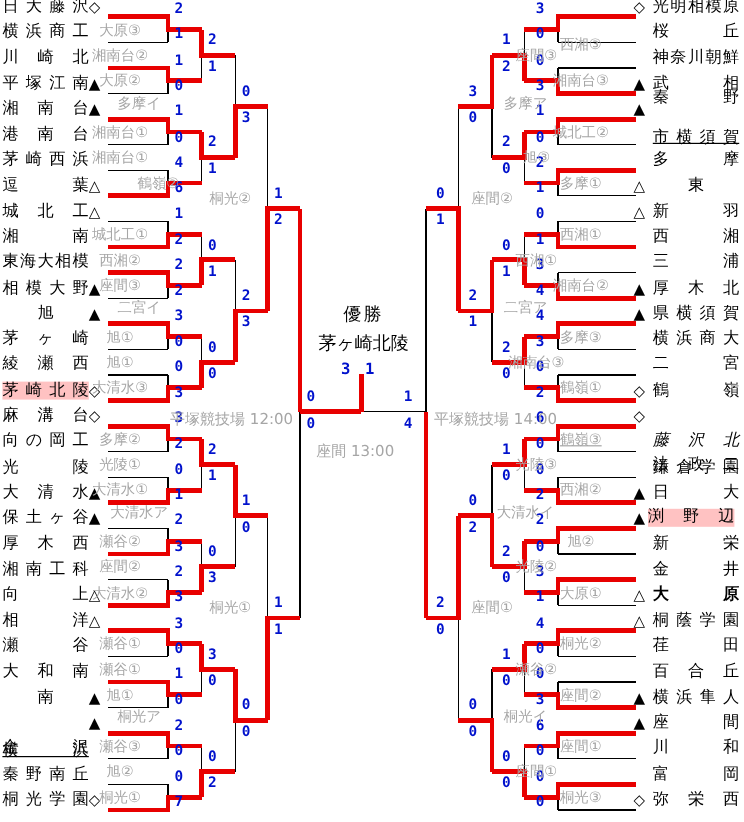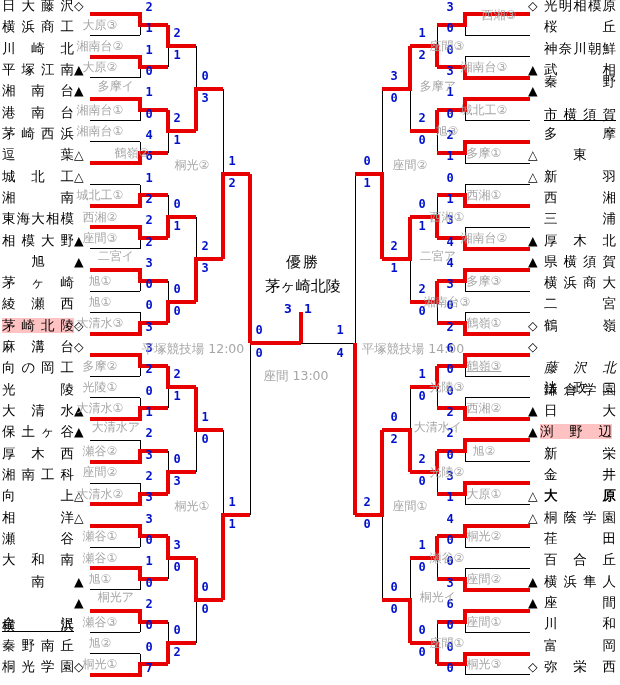--- a/index.html
+++ b/index.html
@@ -453,41 +453,41 @@
       <span class="team" style="left: 544px; top: 275.16px;">横浜商大</span>
       <span class="team" style="left: 544px; top: 296.48px;">二宮</span>
       <span class="team" style="left: 544px; top: 317.8px;">鶴嶺</span>
       <span class="mark" style="left: 528px; top: 317.8px;">◇</span>
       <span class="team" style="left: 544px; top: 346px; margin-top: 34px;">法政二</span>
       <span class="mark" style="left: 528px; top: 339.12px;">◇</span>
       <span class="team" style="left: 544px; top: 360.44px; font-style: italic;">藤沢北</span>
       <span class="team" style="left: 544px; top: 381.76px;">鎌倉学園</span>
       <span class="team" style="left: 544px; top: 403.08px;">日大</span>
       <span class="mark" style="left: 528px; top: 403.08px;">▲</span>
-      <span class="team hl" style="left: 540px; top: 424.4px;">渕野辺</span>
+      <span class="team hl" style="left: 540px; top: 424.4px; font-family: Liberation Mono, monospace;">渕野辺</span>
       <span class="mark" style="left: 528px; top: 424.4px;">▲</span>
       <span class="team" style="left: 544px; top: 445.72px;">新栄</span>
       <span class="team" style="left: 544px; top: 467.04px;">金井</span>
       <span class="team" style="left: 544px; top: 488.36px; font-weight: bold;">大原</span>
       <span class="mark" style="left: 528px; top: 488.36px;">△</span>
       <span class="team" style="left: 544px; top: 509.68px;">桐蔭学園</span>
       <span class="mark" style="left: 528px; top: 509.68px;">△</span>
       <span class="team" style="left: 544px; top: 531px;">荏田</span>
       <span class="team" style="left: 544px; top: 552.32px;">百合丘</span>
       <span class="team" style="left: 544px; top: 573.64px;">横浜隼人</span>
       <span class="mark" style="left: 528px; top: 573.64px;">▲</span>
       <span class="team" style="left: 544px; top: 594.96px;">座間</span>
       <span class="mark" style="left: 528px; top: 594.96px;">▲</span>
       <span class="team" style="left: 544px; top: 616.28px;">川和</span>
       <span class="team" style="left: 544px; top: 637.6px;">富岡</span>
       <span class="team" style="left: 544px; top: 658.92px;">弥栄西</span>
       <span class="mark" style="left: 528px; top: 658.92px;">◇</span>
       <span class="score" style="left: 450px; top: 1px;">3</span>
       <span class="score" style="left: 450px; top: 22.32px;">0</span>
-      <span class="venue" style="left: 484px; top: 8px; margin-left: 15px;">西湘③</span>
+      <span class="venue" style="left: 484px; top: 30px;">西湘③</span>
       <span class="score" style="left: 450px; top: 43.64px;">0</span>
       <span class="score" style="left: 450px; top: 64.96px;">3</span>
       <span class="venue" style="left: 484px; top: 60.3px;">湘南台③</span>
       <span class="score" style="left: 450px; top: 86.28px;">1</span>
       <span class="score" style="left: 450px; top: 107.6px;">0</span>
       <span class="venue" style="left: 484px; top: 102.94px;">城北工②</span>
       <span class="score" style="left: 450px; top: 128.92px;">2</span>
       <span class="score" style="left: 450px; top: 150.24px;">1</span>
       <span class="venue" style="left: 484px; top: 145.58px;">多摩①</span>
       <span class="score" style="left: 450px; top: 171.56px;">0</span>

